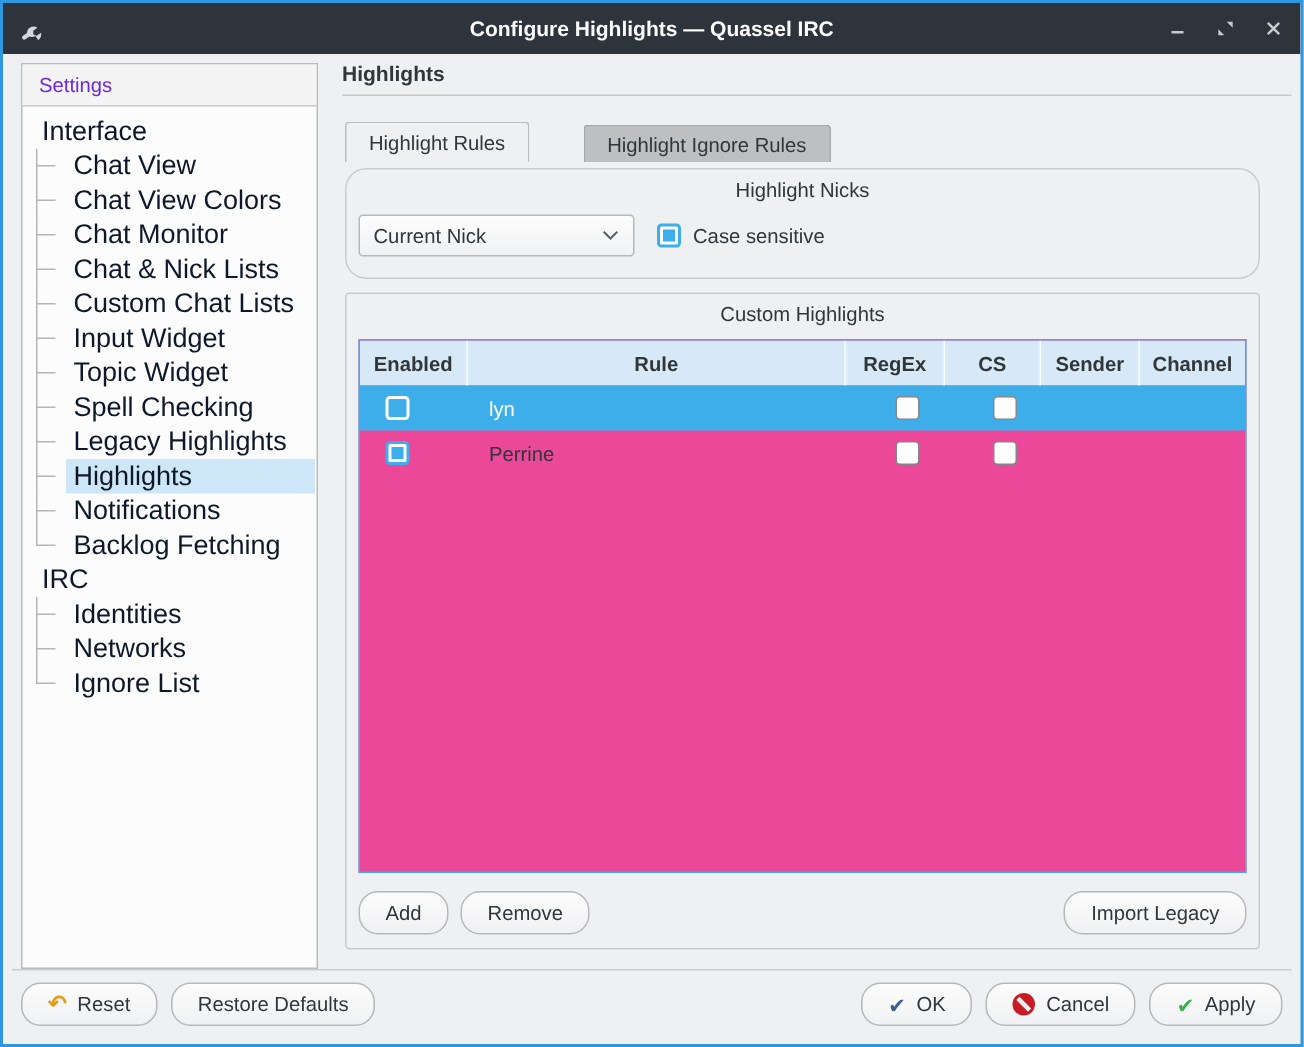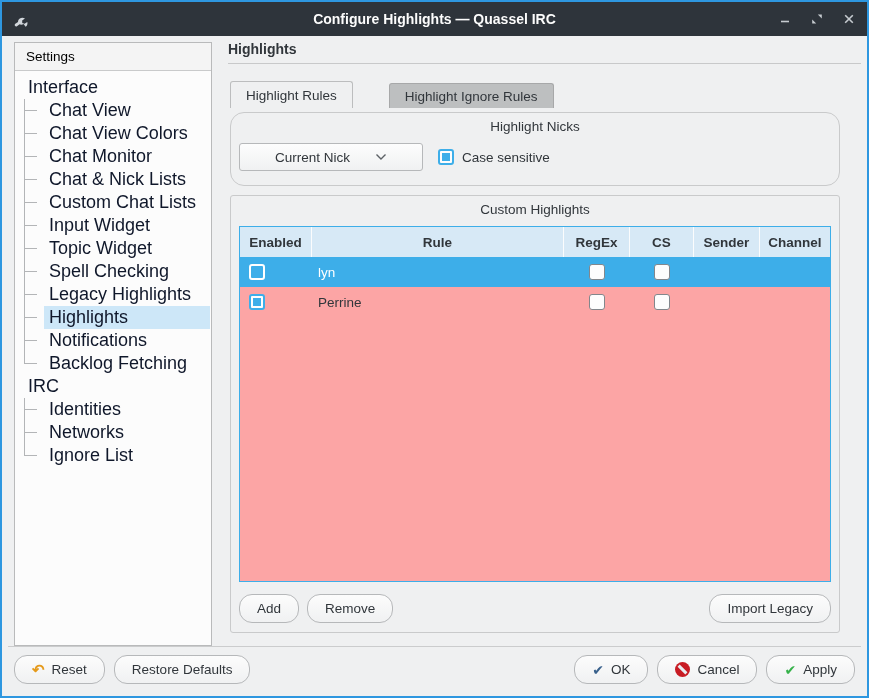--- a/index.html
+++ b/index.html
@@ -14,21 +14,21 @@
 
   
   .titlebar { position:relative; height:34px; background:#2e343b; display:flex; align-items:center; padding:0 10px; }
   .tb-title { position:absolute; left:0; right:0; text-align:center; color:#fcfcfc; font-weight:bold; font-size:14px; }
   .tb-icon { z-index:1; display:flex; }
   .tb-controls { margin-left:auto; z-index:1; display:flex; gap:16px; align-items:center; }
   .tb-btn { display:flex; align-items:center; justify-content:center; width:16px; height:16px; cursor:default; }
 
   
   .sidebar { position:absolute; left:12px; top:40px; width:198px; height:604px; background:#fcfcfc; border:1px solid #b9babb; }
-  .sidebar-header { height:28px; background:#f4f4f4; border-bottom:1px solid #c9cacb; display:flex; align-items:center; padding:0 11px; color:#000000; }
+  .sidebar-header { height:28px; background:#f4f4f4; border-bottom:1px solid #c9cacb; display:flex; align-items:center; padding:0 11px; color:#6d28d9; }
   .tree { padding-top:5px; font-size:18px; color:#0f172a; }
   .tree-item { display:flex; align-items:stretch; height:23px; padding-left:8px; cursor:default; }
   .tree-label { flex:1; display:flex; align-items:center; padding:0 5px; margin-right:1px; white-space:nowrap; }
   .tree-item.selected .tree-label { background:#cde7f8; }
   .branch { width:21px; flex:none; position:relative; }
   .branch::before { content:""; position:absolute; left:1px; top:0; bottom:0; border-left:1px solid #b3b5b7; }
   .branch::after { content:""; position:absolute; left:1px; top:11px; width:13px; border-top:1px solid #b3b5b7; }
   .tree-item.last .branch::before { bottom:11px; }
 
   
@@ -39,38 +39,38 @@
   .tab { padding:0 15px; display:flex; align-items:center; white-space:nowrap; cursor:default; }
   .tab.active { height:27px; background:#eff0f1; border:1px solid #bcbdbe; border-bottom:none; border-radius:3px 3px 0 0; }
   .tab.inactive { height:25px; background:#bdbfc0; border:1px solid #a7a8a9; border-bottom:none; border-radius:3px 3px 0 0; }
 
   .group { position:absolute; left:228px; width:610px; border:1px solid #c9cacb; border-radius:3px; }
   .group-title { text-align:center; margin-top:6px; }
   #group-nicks { top:110px; height:74px;border-radius:14px; }
   #group-custom { top:193px; height:438px; }
 
   .nick-row { display:flex; align-items:center; margin:9px 8px 0 8px; gap:15px; }
-  .combo { width:184px; height:28px; background:linear-gradient(#fdfdfd,#f0f1f2); border:1px solid #b6b8ba; border-radius:3px; display:flex; align-items:center; justify-content:center; padding:0 9px; cursor:default;gap:25px; }
+  .combo { width:184px; height:28px; background:linear-gradient(#fdfdfd,#f0f1f2); border:1px solid #b6b8ba; border-radius:3px; display:flex; align-items:center; justify-content:space-between; padding:0 9px; cursor:default;gap:25px; }
   .check-wrap { display:flex; align-items:center; gap:8px; }
 
   
   .cb { width:16px; height:16px; border-radius:3px; display:inline-flex; align-items:center; justify-content:center; flex:none; }
   .cb.off { border:1px solid #82878c; background:#fdfdfd; }
   .cb.off.inv { border:2px solid #ffffff; background:transparent; }
   .cb.on { border:2px solid #3daee9; background:#fdfdfd; }
   .cb .cb-in { width:8px; height:8px; }
   .cb.on .cb-in { background:#3daee9; }
 
   
-  .table { position:absolute; left:8px; right:8px; top:30px; height:356px; background:#fca5a5; border:1px solid #3daee9; overflow:hidden; }
+  .table { position:absolute; left:8px; right:8px; top:30px; height:356px; background:#ec4899; border:1px solid #3daee9; overflow:hidden; }
   .thead, .trow { display:grid; grid-template-columns:72px 252px 66px 64px 66px 1fr; height:30px; }
   .thead { background:#d7e9f6; font-weight:bold; }
   .th { display:flex; align-items:center; justify-content:center; border-right:1px solid #fbfcfd; white-space:nowrap; }
   .th:last-child { border-right:none; }
-  .trow { align-items:center; }
+  .trow { align-items:center;padding-left:8px; }
   .trow.sel { background:#3daee9; color:#fff; }
   .tcell { display:flex; align-items:center; }
   .tcell.c-enabled { padding-left:9px; }
   .tcell.c-rule { padding-left:6px; }
   .tcell.center { justify-content:center; }
 
   .group-btns { position:absolute; left:8px; right:8px; bottom:9px; display:flex; gap:8px; }
   .spacer { flex:1; }
 
   .btn { height:29px; padding:0 17px; background:linear-gradient(#fcfcfc,#f0f1f2); border:1px solid #b6b8ba; border-radius:13px; display:inline-flex; align-items:center; justify-content:center; gap:7px; color:#31363b; font-size:13.5px; white-space:nowrap; cursor:default; }

